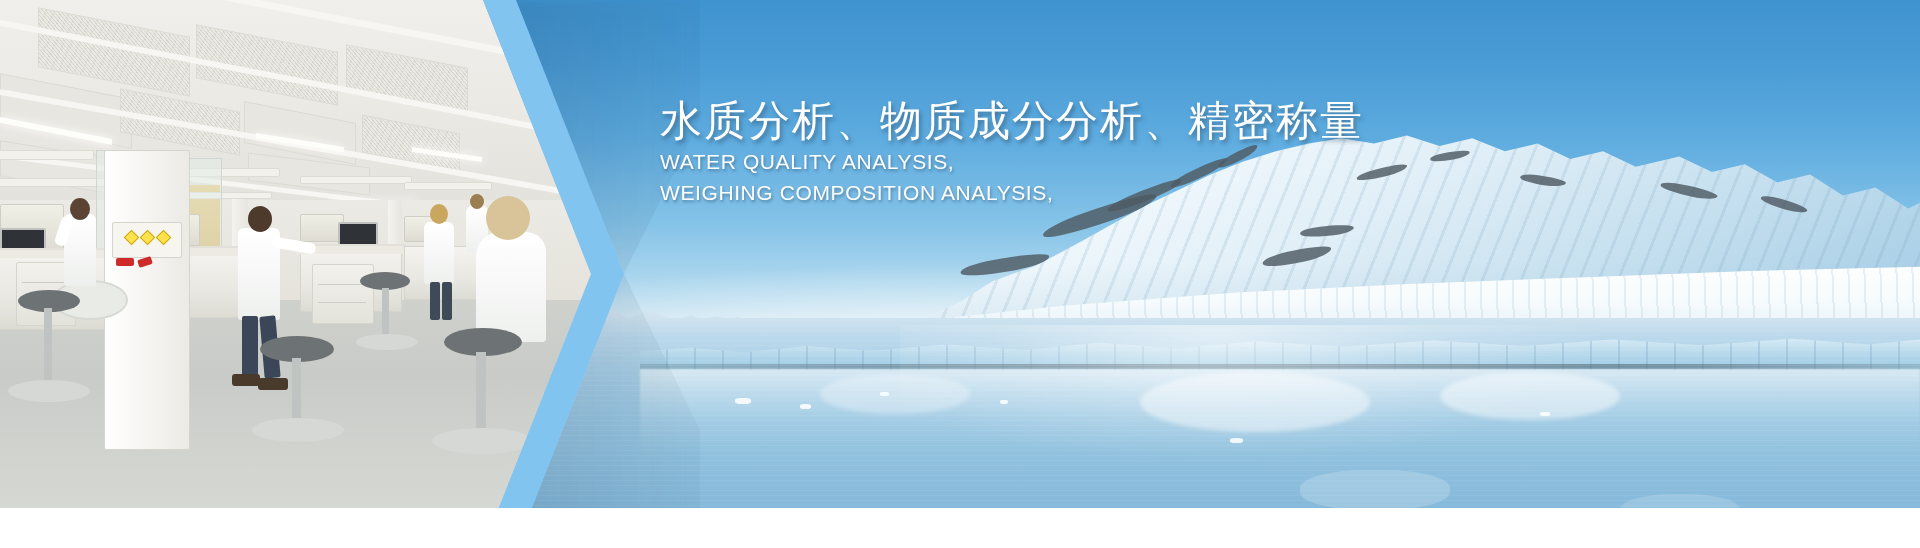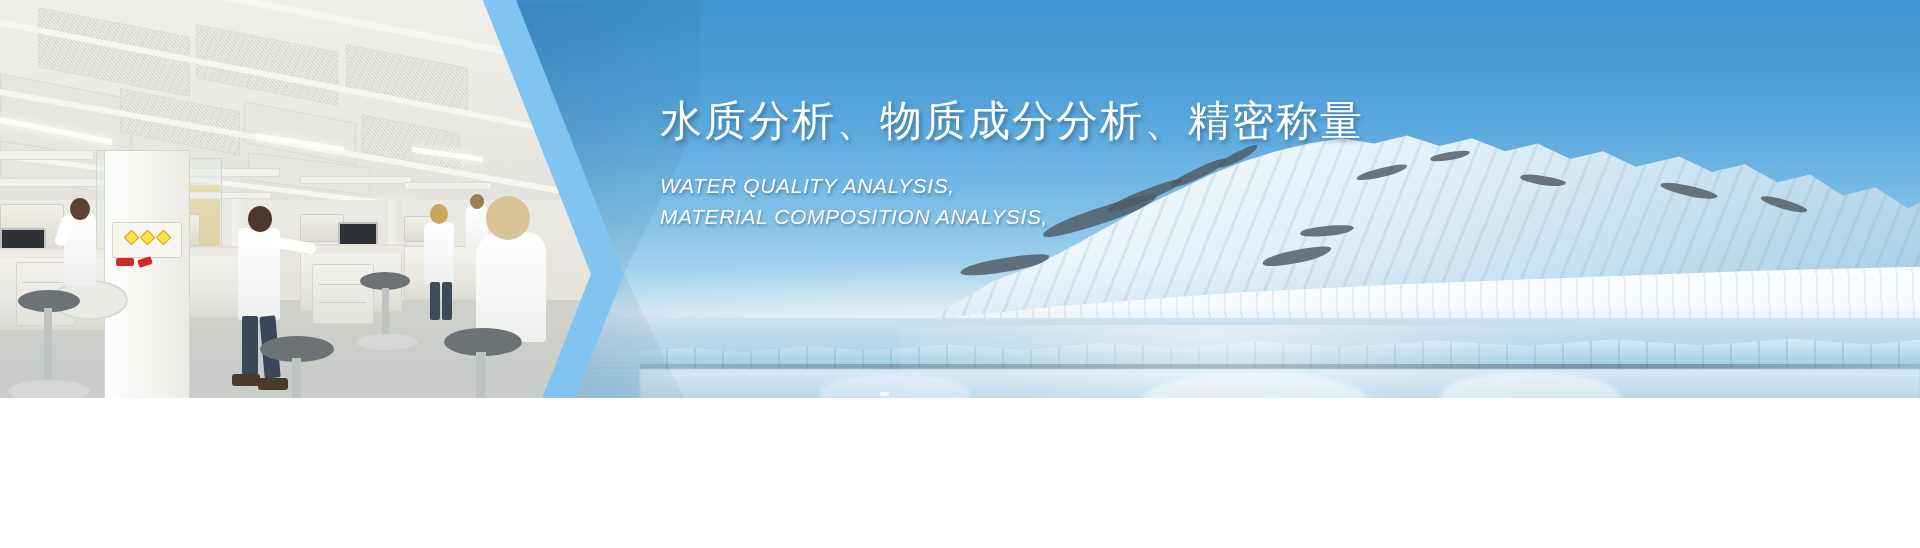--- a/index.html
+++ b/index.html
@@ -1,20 +1,20 @@
 <!DOCTYPE html>
 <html><head>
 <meta charset="utf-8">
 <style>
   html,body{margin:0;padding:0;background:#fff;}
   body{font-family:"Liberation Sans",sans-serif;}
 
   .banner{
     position:relative;
-    width:1920px;height:398px;
+    width:1920px;height:508px;
     overflow:hidden;
     background:#3b82f6;
   }
 
   
   .scene{position:absolute;inset:0;overflow:hidden;}
 
   .sky{
     position:absolute;left:0;top:0;width:1920px;height:360px;
     background:linear-gradient(to bottom,
@@ -233,21 +233,21 @@
   }
 
   
   .copy{position:absolute;left:660px;top:96px;width:740px;}
   .headline{
     font-size:42px;line-height:1.18;color:#ffffff;letter-spacing:2px;
     font-family:"DejaVu Sans","Liberation Sans",sans-serif;
     text-shadow:2px 3px 4px rgba(40,70,95,.55);
     white-space:nowrap;
   }
-  .sub{margin-top:24px;font-style:italic;}
+  .sub{}
   .sub-line{
     font-size:21px;line-height:1.52;color:#ffffff;letter-spacing:.6px;
     font-family:"Liberation Sans",sans-serif;
     text-shadow:1px 2px 3px rgba(40,70,95,.5);
     white-space:nowrap;
   }
 </style>
 </head>
 <body>
 
@@ -415,17 +415,17 @@
     <div class="stool-base" style="left:252px;top:418px;width:92px;height:24px;"></div>
   </div>
 
   <div class="chev-shadow"></div>
   <div class="chev-band"></div>
 
   <div class="copy">
     <div class="headline">水质分析、物质成分分析、精密称量</div>
     <div class="sub">
       <div class="sub-line">WATER  QUALITY ANALYSIS,</div>
-      <div class="sub-line">MATERIAL COMPOSITION ANALYSIS,</div>
+      <div class="sub-line">WEIGHING COMPOSITION ANALYSIS,</div>
     </div>
   </div>
 
 </div>
 
 </body></html>

